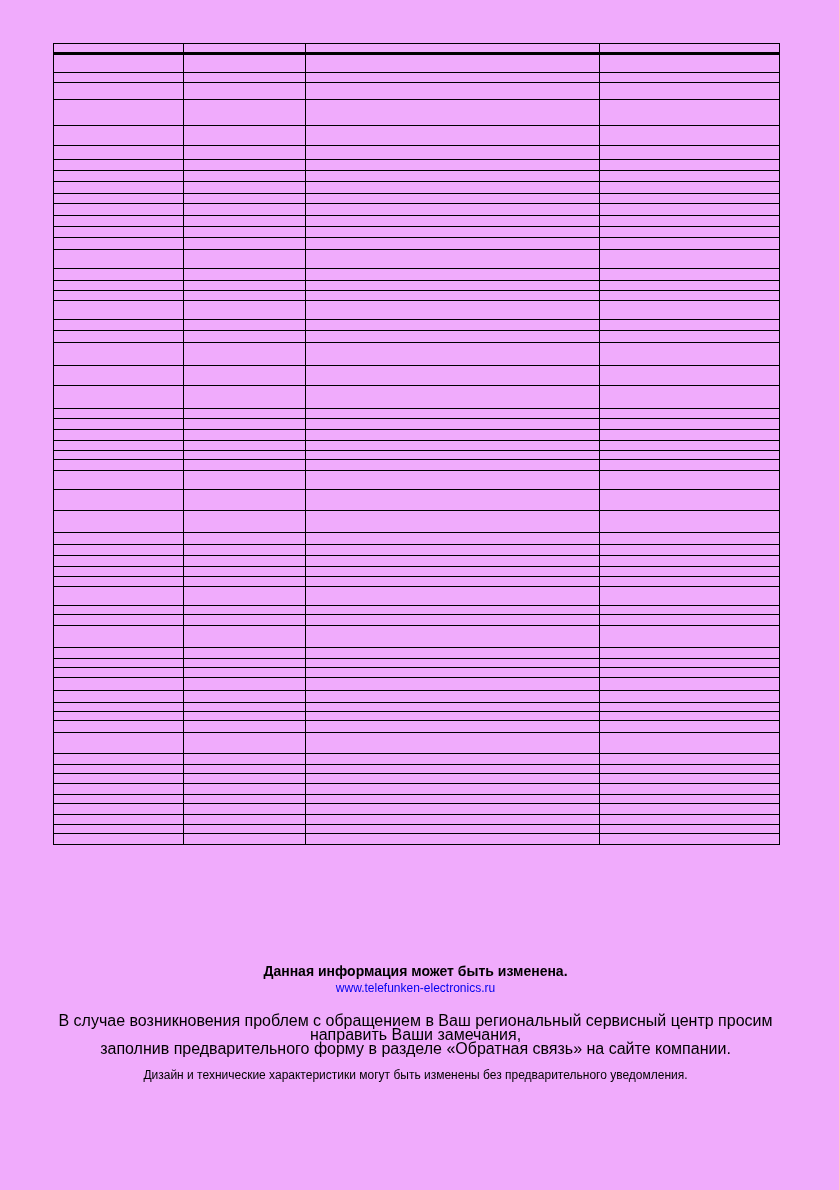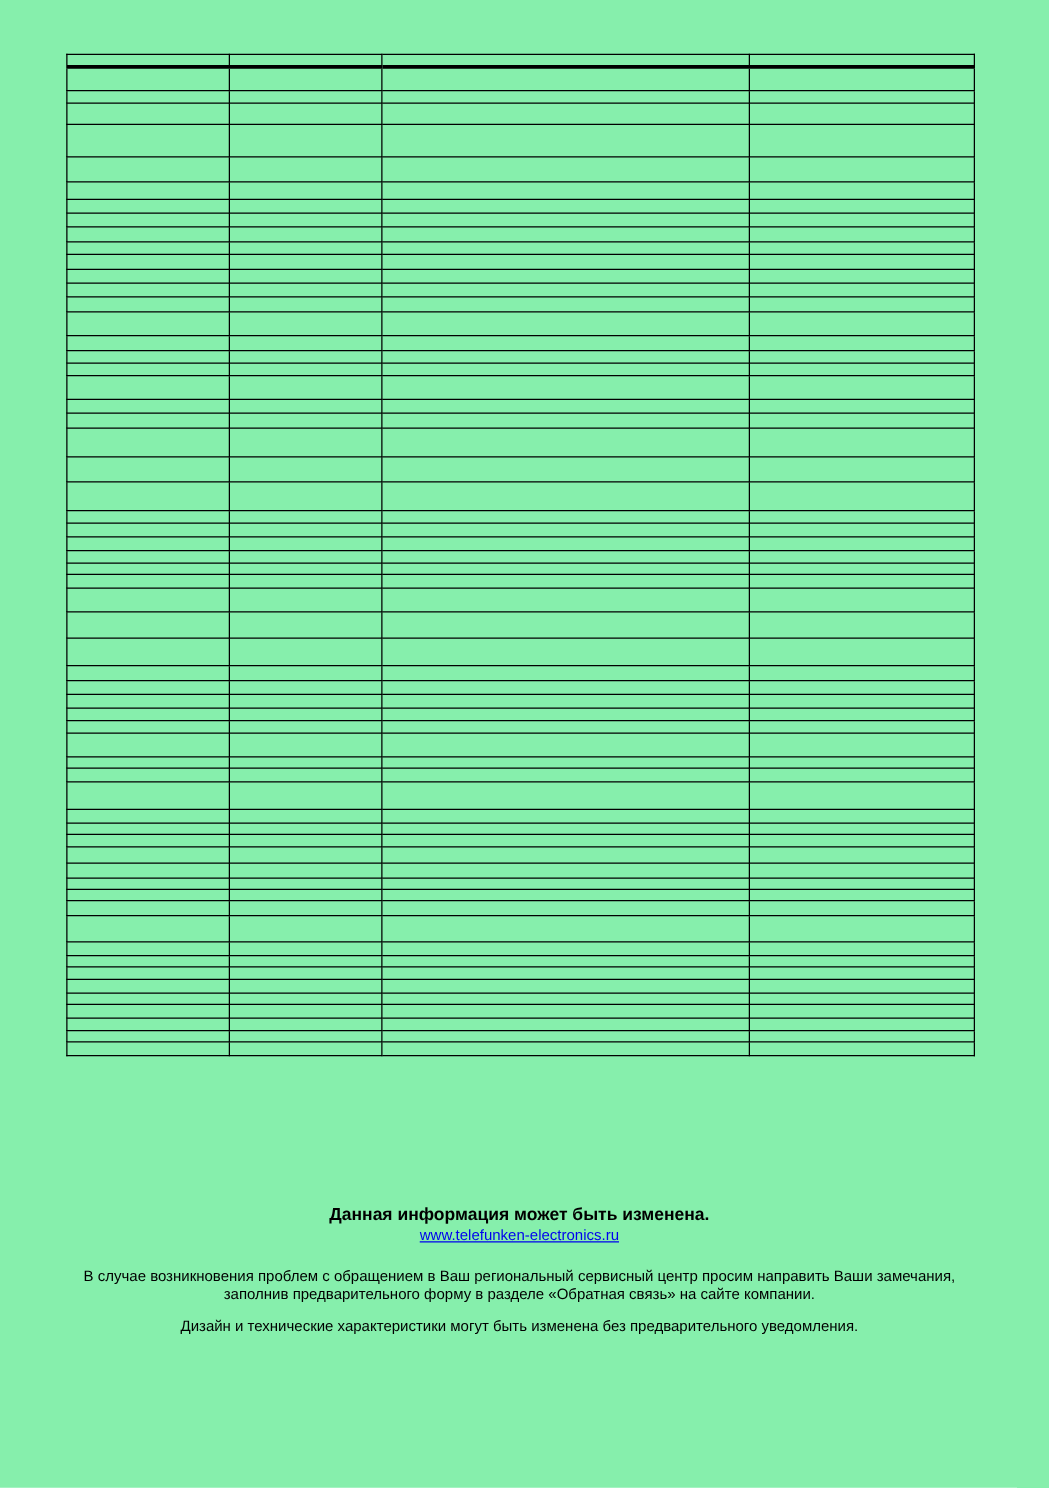--- a/index.html
+++ b/index.html
@@ -11,21 +11,21 @@
     height: 1190px;
     background: #ffffff;
     font-family: "Liberation Sans", sans-serif;
     color: #000000;
     position: relative;
     overflow: hidden;
   }
   .page {
     position: absolute;
     inset: 0;
-    background: #86efac;
+    background: #f0abfc;
   }
   .sc-table {
     position: absolute;
     left: 53px;
     top: 43px;
     width: 727px;
     border-collapse: collapse;
     table-layout: fixed;
     border: 1px solid #000000;
   }
@@ -49,25 +49,24 @@
     font-weight: bold;
     font-size: 14px;
     line-height: 18px;
     white-space: nowrap;
   }
   .link-line {
     font-size: 12px;
     line-height: 16px;
   }
   .site-link {
-    text-decoration: underline;
     cursor: pointer;
   }
   .para {
-    font-size: 12px;
+    font-size: 16px;
     line-height: 14px;
     margin-top: 18px;
   }
   .disclaimer {
     font-size: 12px;
     line-height: 14px;
     margin-top: 12px;
   }
 </style>
 </head>
@@ -456,16 +455,16 @@
 
   <div class="footer">
     <div class="bold-line">Данная информация может быть изменена.</div>
     <div class="link-line">
       <a class="site-link" style="color: rgb(0, 0, 238);">www.telefunken-electronics.ru</a>
     </div>
     <div class="para">
       <div>В случае возникновения проблем с обращением в Ваш региональный сервисный центр просим направить Ваши замечания,</div>
       <div>заполнив предварительного форму в разделе «Обратная связь» на сайте компании.</div>
     </div>
-    <div class="disclaimer">Дизайн и технические характеристики могут быть изменена без предварительного уведомления.</div>
+    <div class="disclaimer">Дизайн и технические характеристики могут быть изменены без предварительного уведомления.</div>
   </div>
 
 </div>
 
 </body></html>

